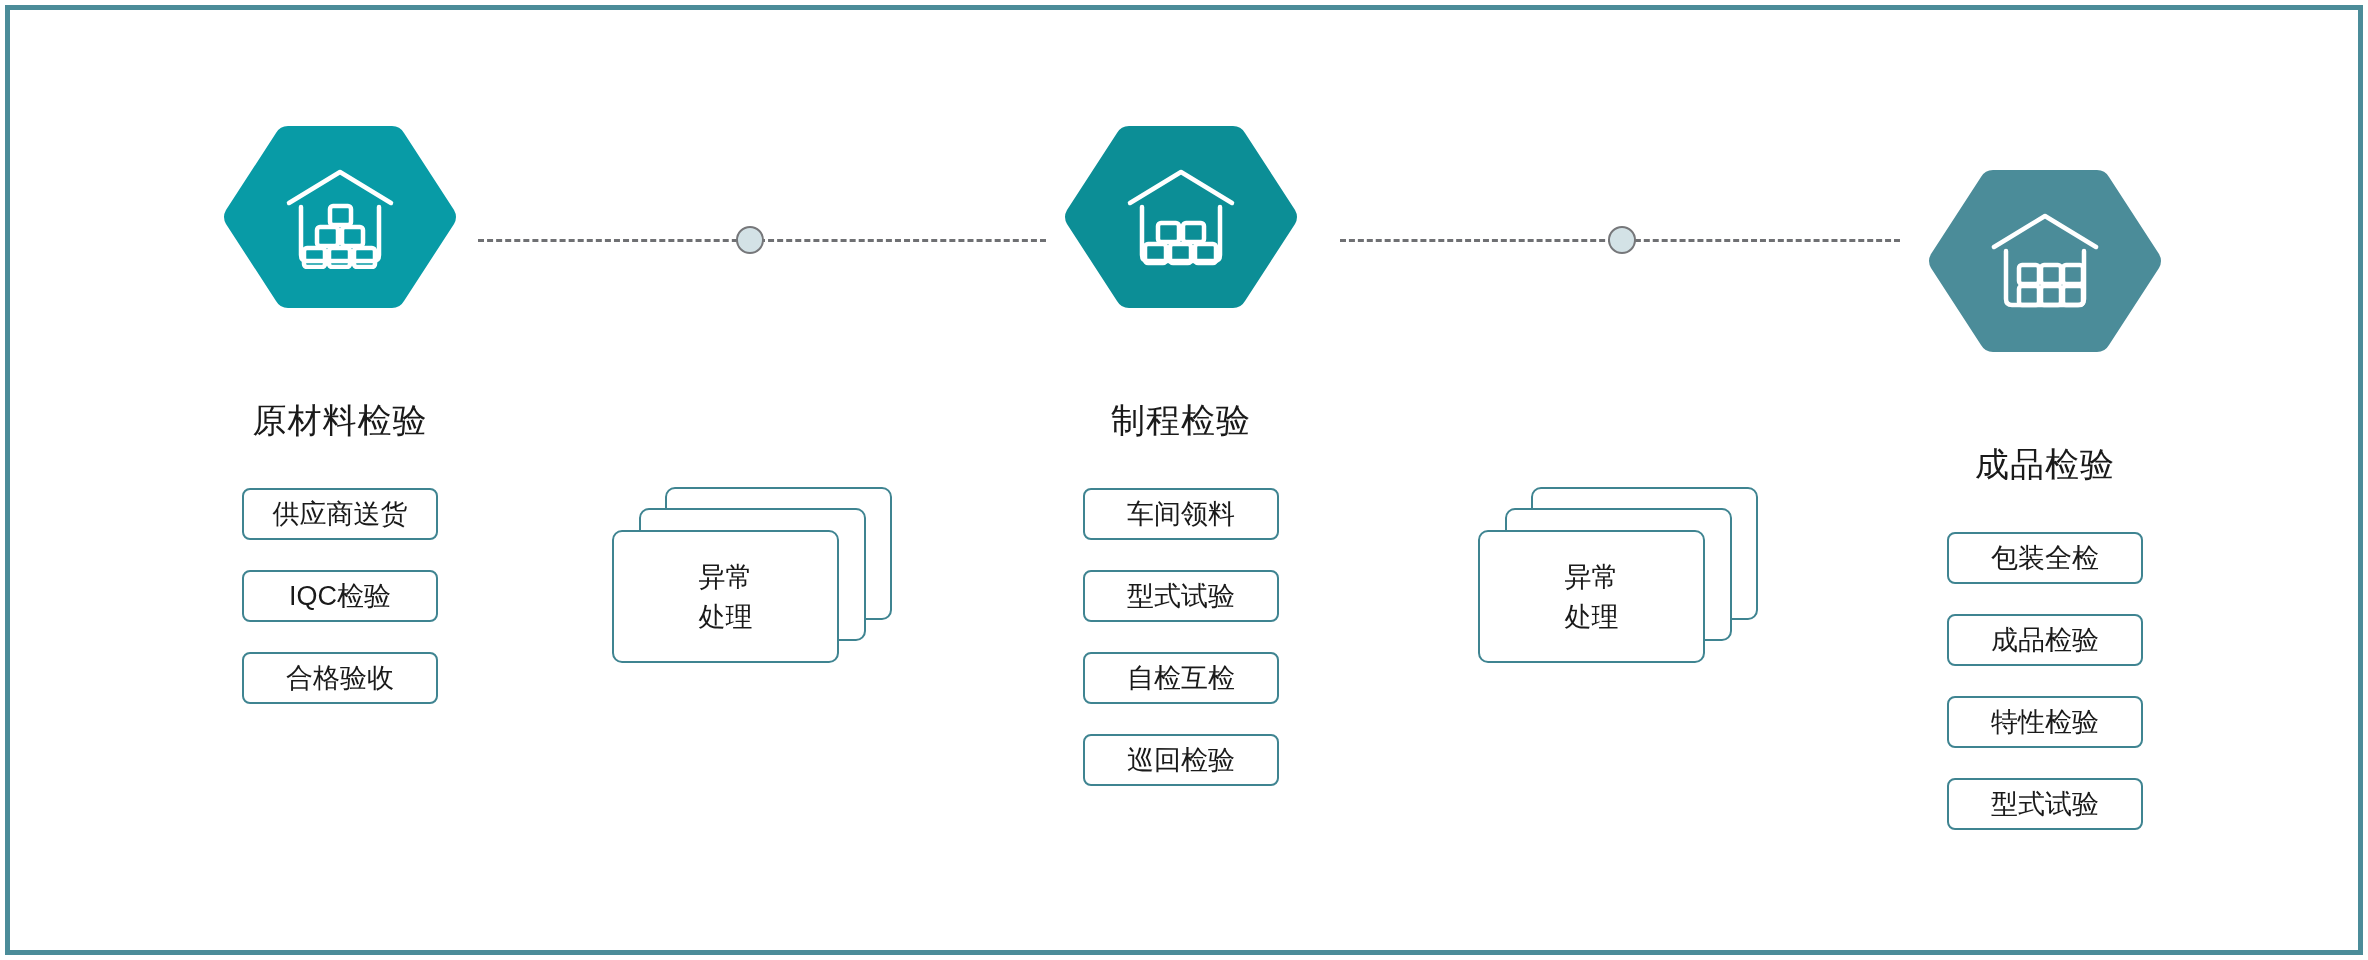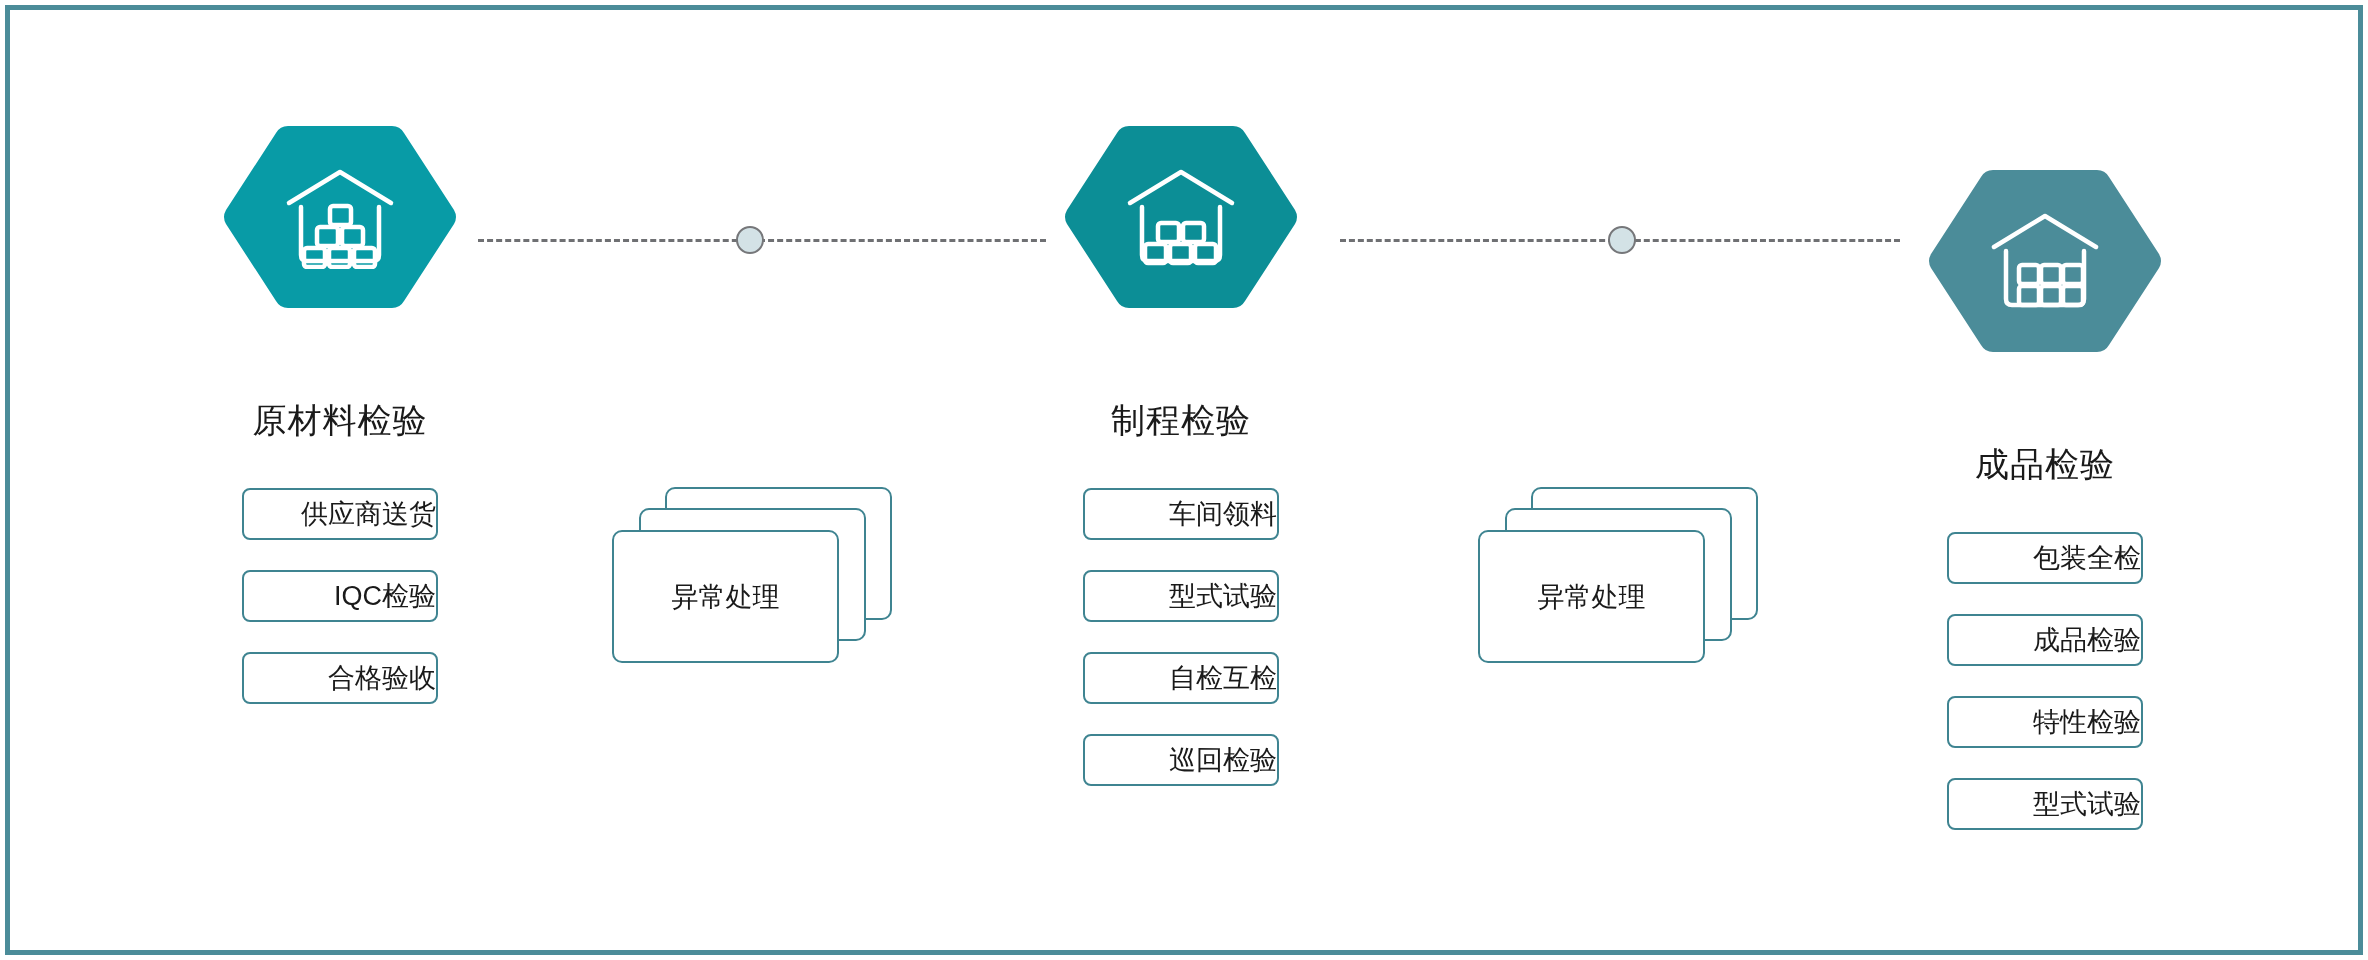--- a/index.html
+++ b/index.html
@@ -89,21 +89,21 @@
   .step-box {
     box-sizing: border-box;
     width: 196px;
     height: 52px;
     border: 2px solid #3f8491;
     border-radius: 8px;
     background: #ffffff;
     color: #1a1a1a;
     font-size: 27px;
     line-height: 48px;
-    text-align: right;
+    text-align: center;
     margin-bottom: 30px;
     white-space: nowrap;
   }
   .step-box:last-child { margin-bottom: 0; }
 
   
   .stack {
     position: absolute;
     width: 280px;
     height: 200px;
@@ -113,21 +113,21 @@
     box-sizing: border-box;
     width: 227px;
     height: 133px;
     border: 2px solid #3f8491;
     border-radius: 10px;
     background: #ffffff;
   }
   .stack .card.c3 { left: 53px; top: 0px;  z-index: 1; }
   .stack .card.c2 { left: 27px; top: 21px; z-index: 2; }
   .stack .card.c1 { left: 0px;  top: 43px; z-index: 3;
-                    display: flex; flex-direction: row;
+                    display: flex; flex-direction: column;
                     align-items: center; justify-content: center; }
   .stack .card-line {
     font-size: 27px;
     line-height: 40px;
     color: #1a1a1a;
     text-align: center;
     white-space: nowrap;
   }
 
   

